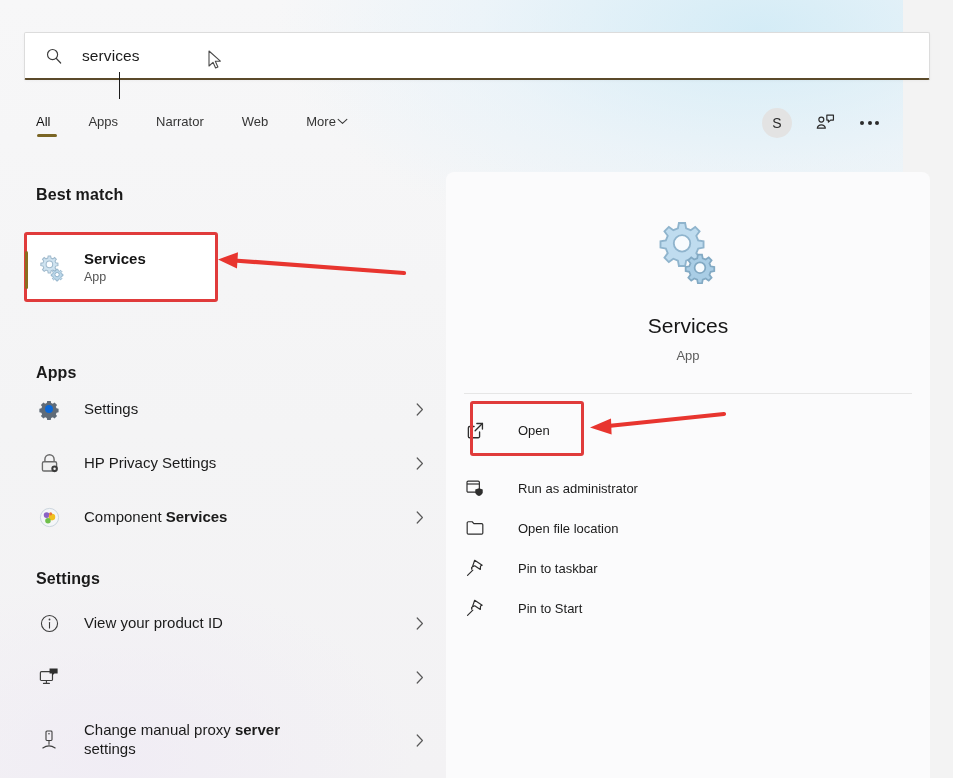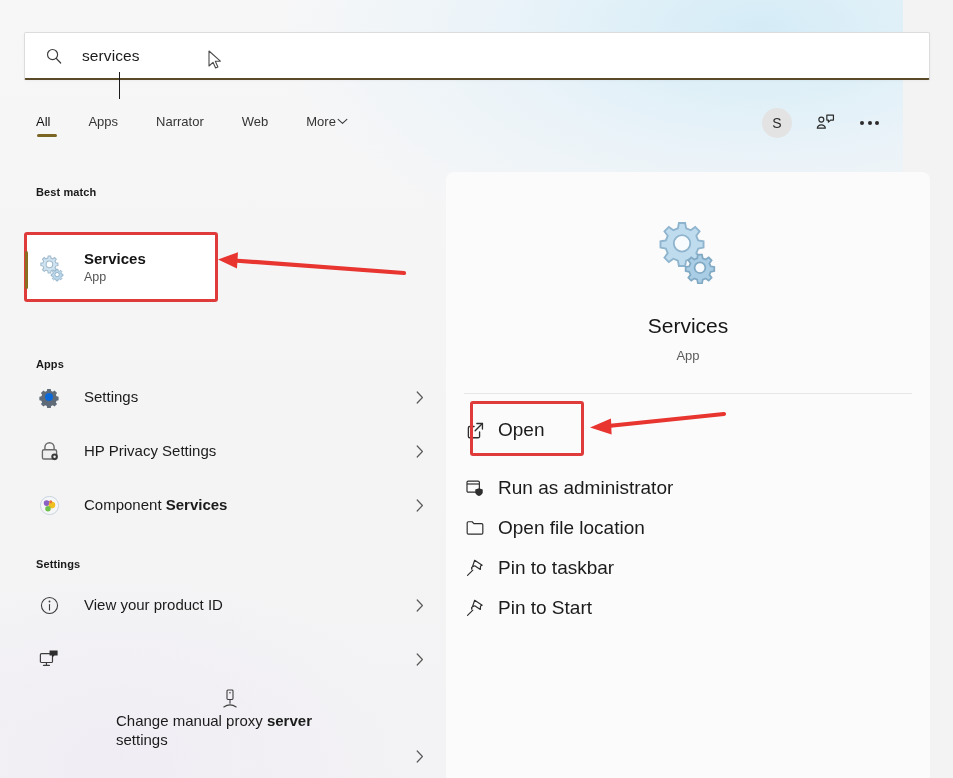--- a/index.html
+++ b/index.html
@@ -69,21 +69,21 @@
     display: flex; align-items: center; justify-content: center;
     font-size: 14px; letter-spacing: .2px;
   }
   .hicon { width: 22px; height: 22px; display: block; color: #2b2b2b; }
   .dots { display: flex; gap: 3.5px; align-items: center; padding: 6px 2px; }
   .dots i { width: 4px; height: 4px; border-radius: 50%; background: #2b2b2b; display: block; }
 
   
   .left { position: absolute; left: 0; top: 160px; width: 446px; height: 618px; }
   .section-head {
-    font-size: 11px; font-weight: bold; color: #1a1a1a;
+    font-size: 16px; font-weight: bold; color: #1a1a1a;
     padding-left: 36px; letter-spacing: .1px;
   }
   .row {
     display: flex; align-items: center;
     height: 54px; padding-left: 36px; padding-right: 22px;
     cursor: default;
   }
   .row .ricon { width: 26px; height: 26px; flex: 0 0 26px; display: flex; align-items: center; justify-content: center; }
   .row .rlabel { margin-left: 22px; font-size: 15px; color: #1b1b1b; line-height: 1.25; }
   .row .rlabel b { font-weight: bold; }
@@ -122,21 +122,21 @@
   .hero-title { margin-top: 30px; font-size: 21px; color: #161616; }
   .hero-sub { margin-top: 10px; font-size: 13px; color: #5c5c5c; }
   .divider { margin: 30px 18px 0 18px; height: 1px; background: #e6e6e6; }
 
   .actions { margin-top: 16px; padding: 0 0 0 18px; }
   .action {
     display: flex; align-items: center;
     height: 40px; cursor: default;
   }
   .action .aicon { width: 22px; height: 22px; flex: 0 0 22px; display: flex; align-items: center; justify-content: center; color: #2e2e2e; }
-  .action .alabel { margin-left: 12px; font-size: 19px; color: #1b1b1b; }
+  .action .alabel { margin-left: 32px; font-size: 13px; color: #1b1b1b; }
   .action-open-wrap { position: relative; }
   .open-box {
     position: absolute; left: 6px; top: -9px;
     width: 114px; height: 55px;
     border: 3px solid #e03b3b; border-radius: 3px;
     pointer-events: none;
   }
 
   
   .arrow-svg { position: absolute; overflow: visible; }
@@ -301,21 +301,21 @@
           <path d="M12.6 2.6 h8.8 v5.6 h-3.4 l-2.7 2.4 v-2.4 h-2.7 z" fill="#2e2e2e"></path>
         </svg>
       </div>
       <div class="chev">
         <svg class="chev-r" viewBox="0 0 8 13" fill="none">
             <path d="M1.2 1 L6.4 6.5 L1.2 12" stroke="#5a5a5a" stroke-width="1.2" stroke-linecap="round" stroke-linejoin="round"></path>
           </svg>
       </div>
     </div>
 
-    <div class="row" style="height:72px; align-items:center;flex-direction:column;">
+    <div class="row" style="height:72px; align-items:center;">
       <div class="ricon">
         <svg width="20" height="22" viewBox="0 0 24 26" fill="none">
           <rect x="8.4" y="2.2" width="7.2" height="11.4" rx="1.1" stroke="#3c3c3c" stroke-width="1.3"></rect>
           <circle cx="12" cy="5.4" r="0.95" fill="#3c3c3c"></circle>
           <path d="M12 13.6 v5.2" stroke="#3c3c3c" stroke-width="1.3"></path>
           <path d="M4.6 22.6 q7.4-5.2 14.8 0" stroke="#3c3c3c" stroke-width="1.3" fill="none" stroke-linecap="round"></path>
         </svg>
       </div>
       <div class="rlabel" style="max-width:250px;">
         <span>Change manual proxy </span><b>server</b><span> settings</span>

